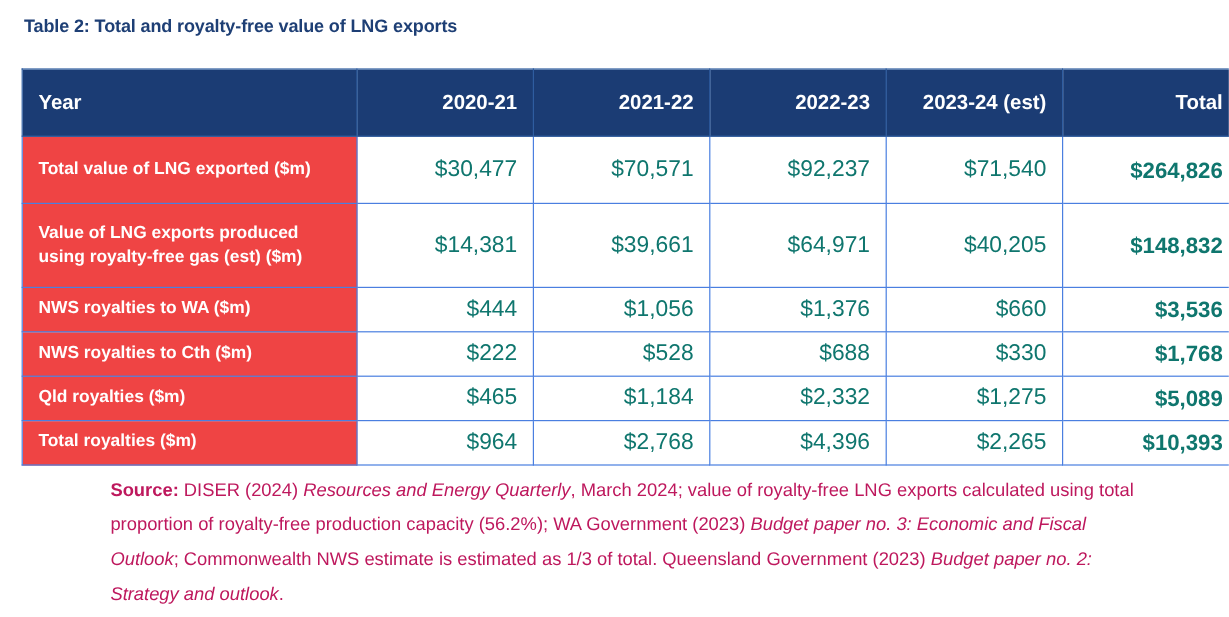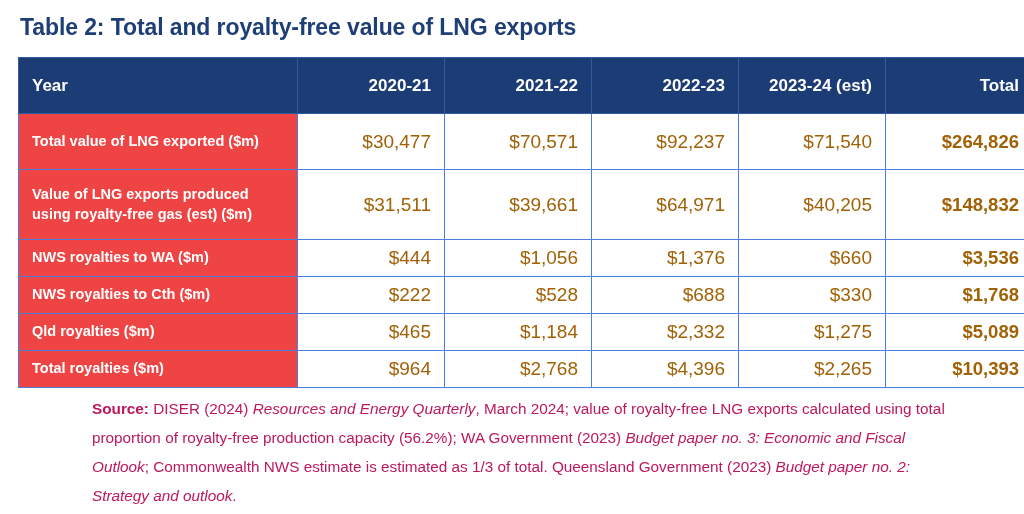--- a/index.html
+++ b/index.html
@@ -18,21 +18,21 @@
     width: 1024px;
     height: 514px;
     background: #ffffff;
   }
 
   
   .table-title {
     position: absolute;
     left: 20px;
     top: 14px;
-    font-size: 23px;
+    font-size: 15px;
     font-weight: bold;
     color: #1e3f75;
     letter-spacing: -0.1px;
     white-space: nowrap;
   }
 
   
   .table-wrap {
     position: absolute;
     left: 18px;
@@ -78,21 +78,21 @@
     color: #ffffff;
     font-weight: bold;
     font-size: 14.5px;
     line-height: 1.32;
     text-align: left;
     padding: 7px 13px;
     border: 1px solid #4a7fe0;
   }
   td.val {
     background: #ffffff;
-    color: #a16207;
+    color: #0f766e;
     text-align: right;
     padding: 7px 13px;
     font-size: 19px;
     border: 1px solid #4a7fe0;
     white-space: nowrap;
   }
   td.val.total {
     font-weight: bold;
     font-size: 18.5px;
   }
@@ -146,21 +146,21 @@
           <td class="row-label">Total value of LNG exported ($m)</td>
           <td class="val">$30,477</td>
           <td class="val">$70,571</td>
           <td class="val">$92,237</td>
           <td class="val">$71,540</td>
           <td class="val total">$264,826</td>
         </tr>
 
         <tr class="r-xtall">
           <td class="row-label">Value of LNG exports produced using royalty-free gas (est) ($m)</td>
-          <td class="val">$31,511</td>
+          <td class="val">$14,381</td>
           <td class="val">$39,661</td>
           <td class="val">$64,971</td>
           <td class="val">$40,205</td>
           <td class="val total">$148,832</td>
         </tr>
 
         <tr class="r-short">
           <td class="row-label">NWS royalties to WA ($m)</td>
           <td class="val">$444</td>
           <td class="val">$1,056</td>

